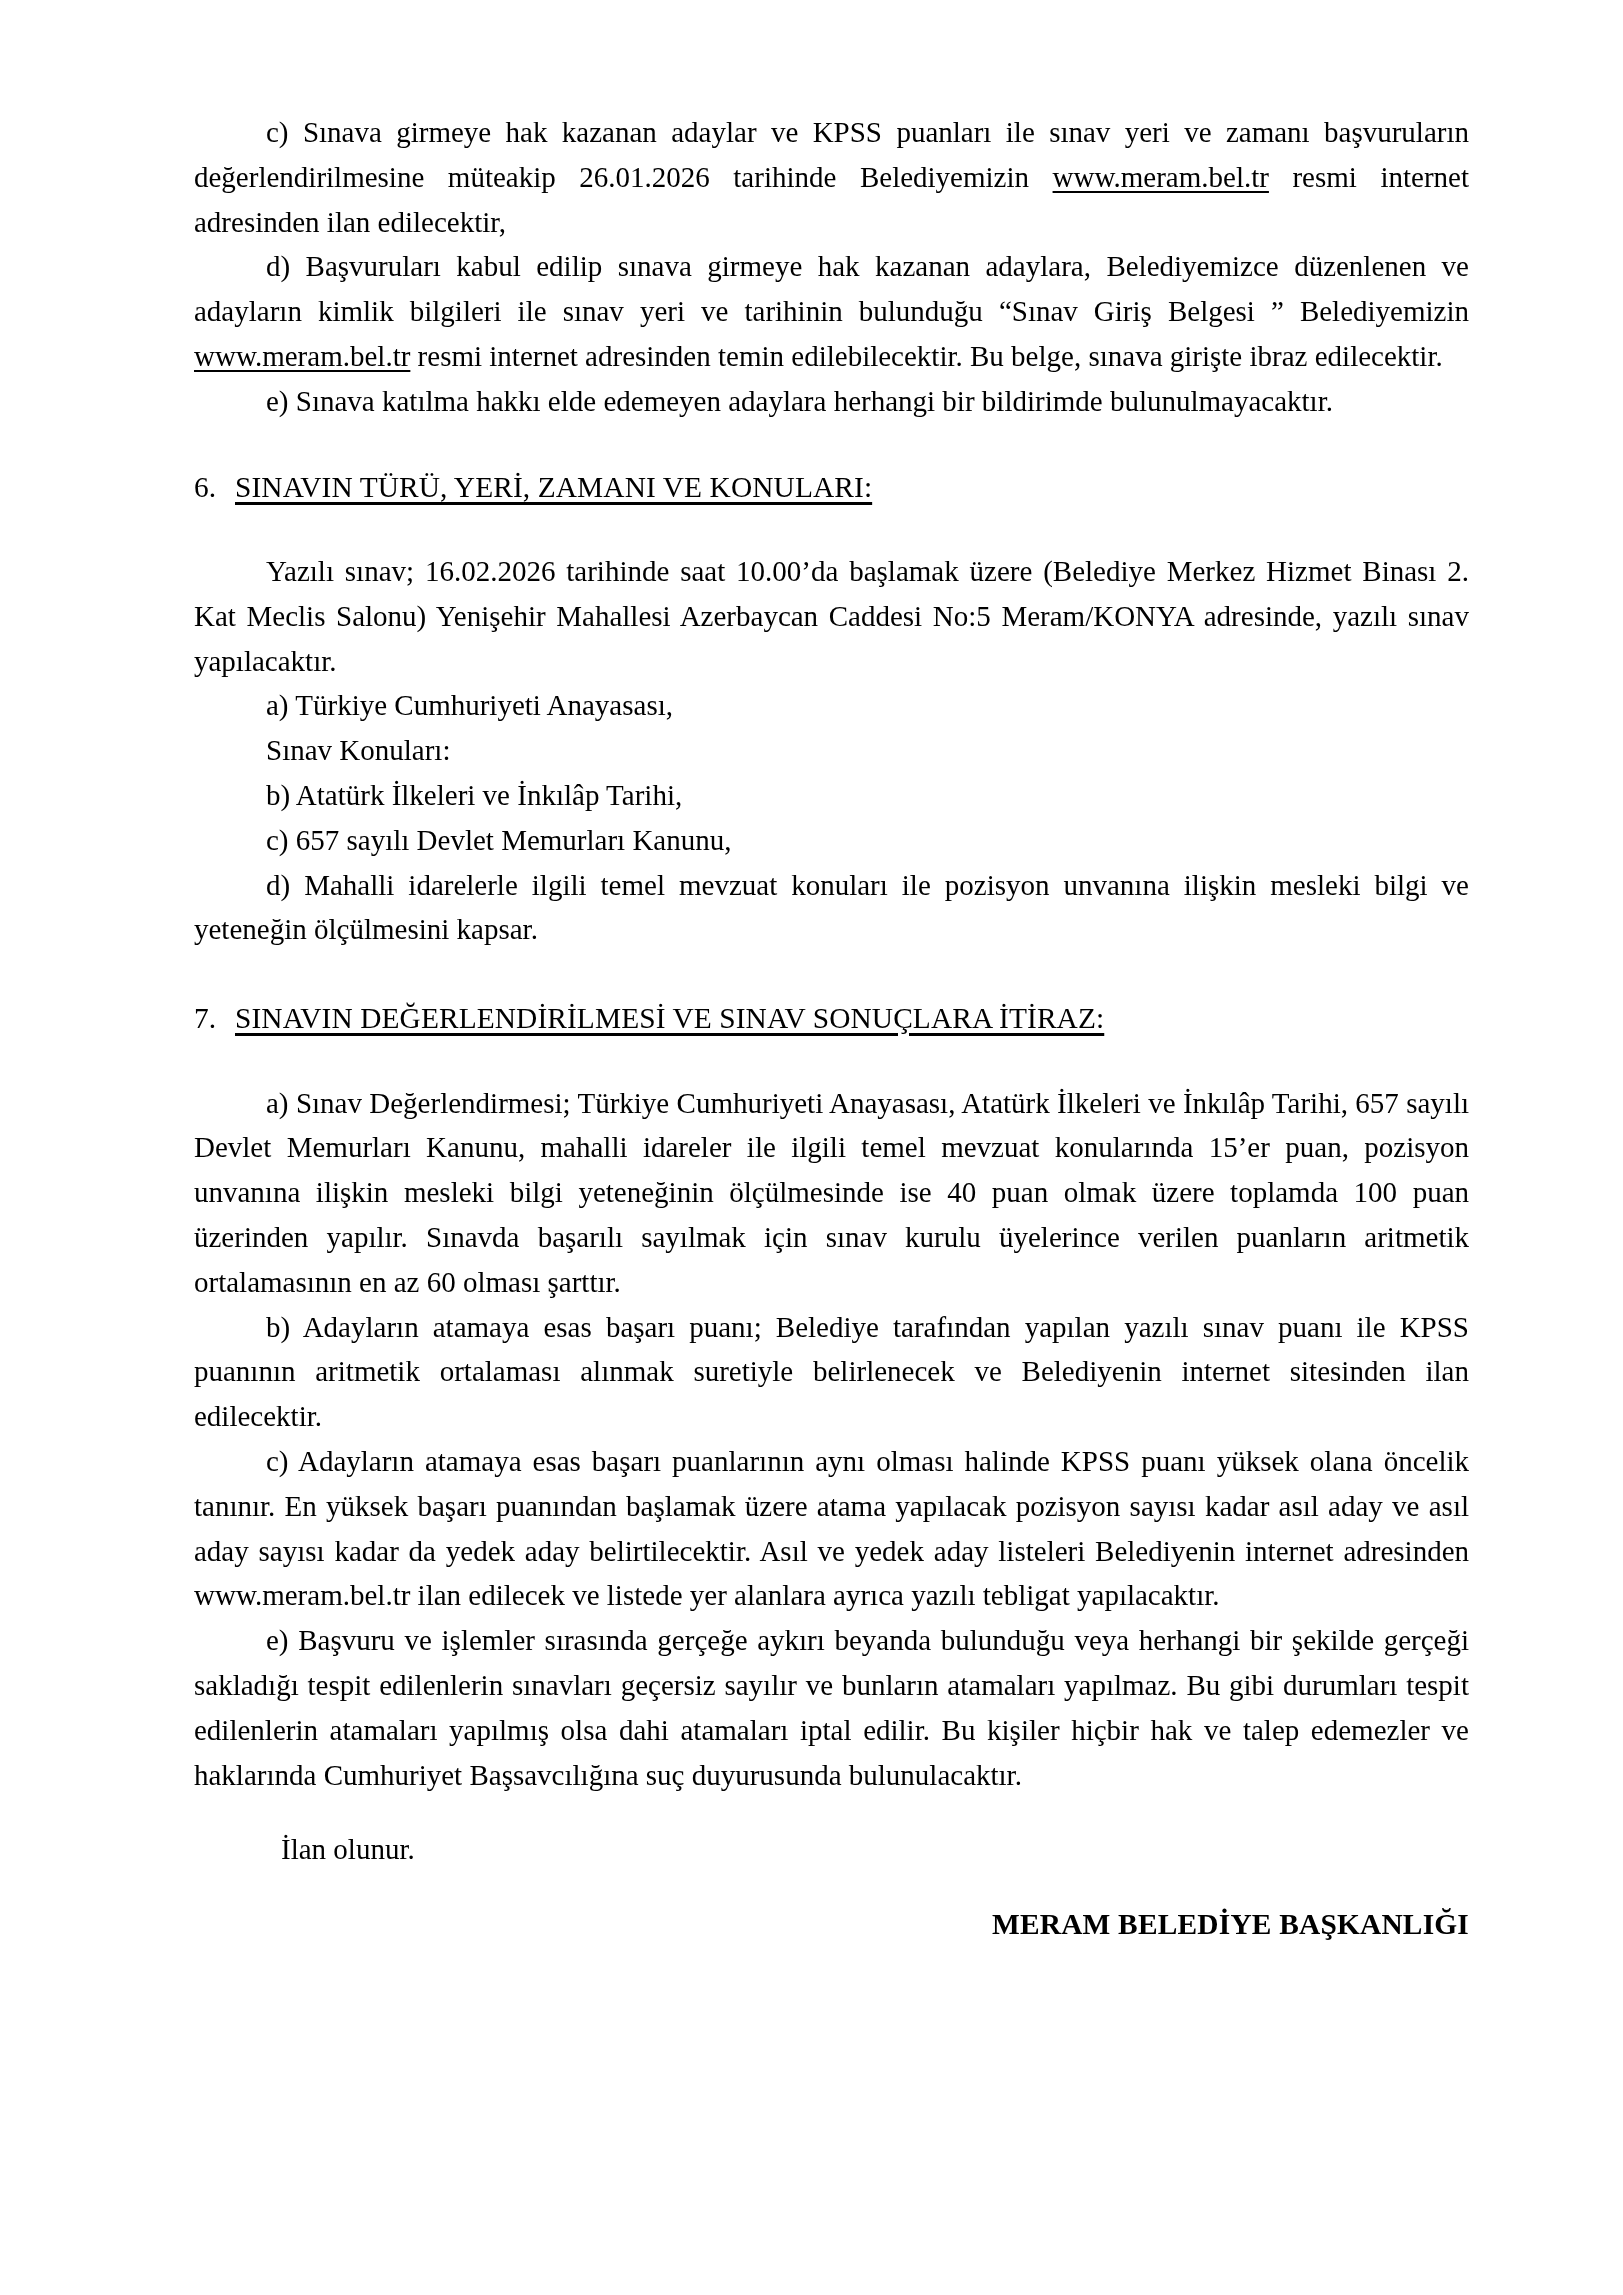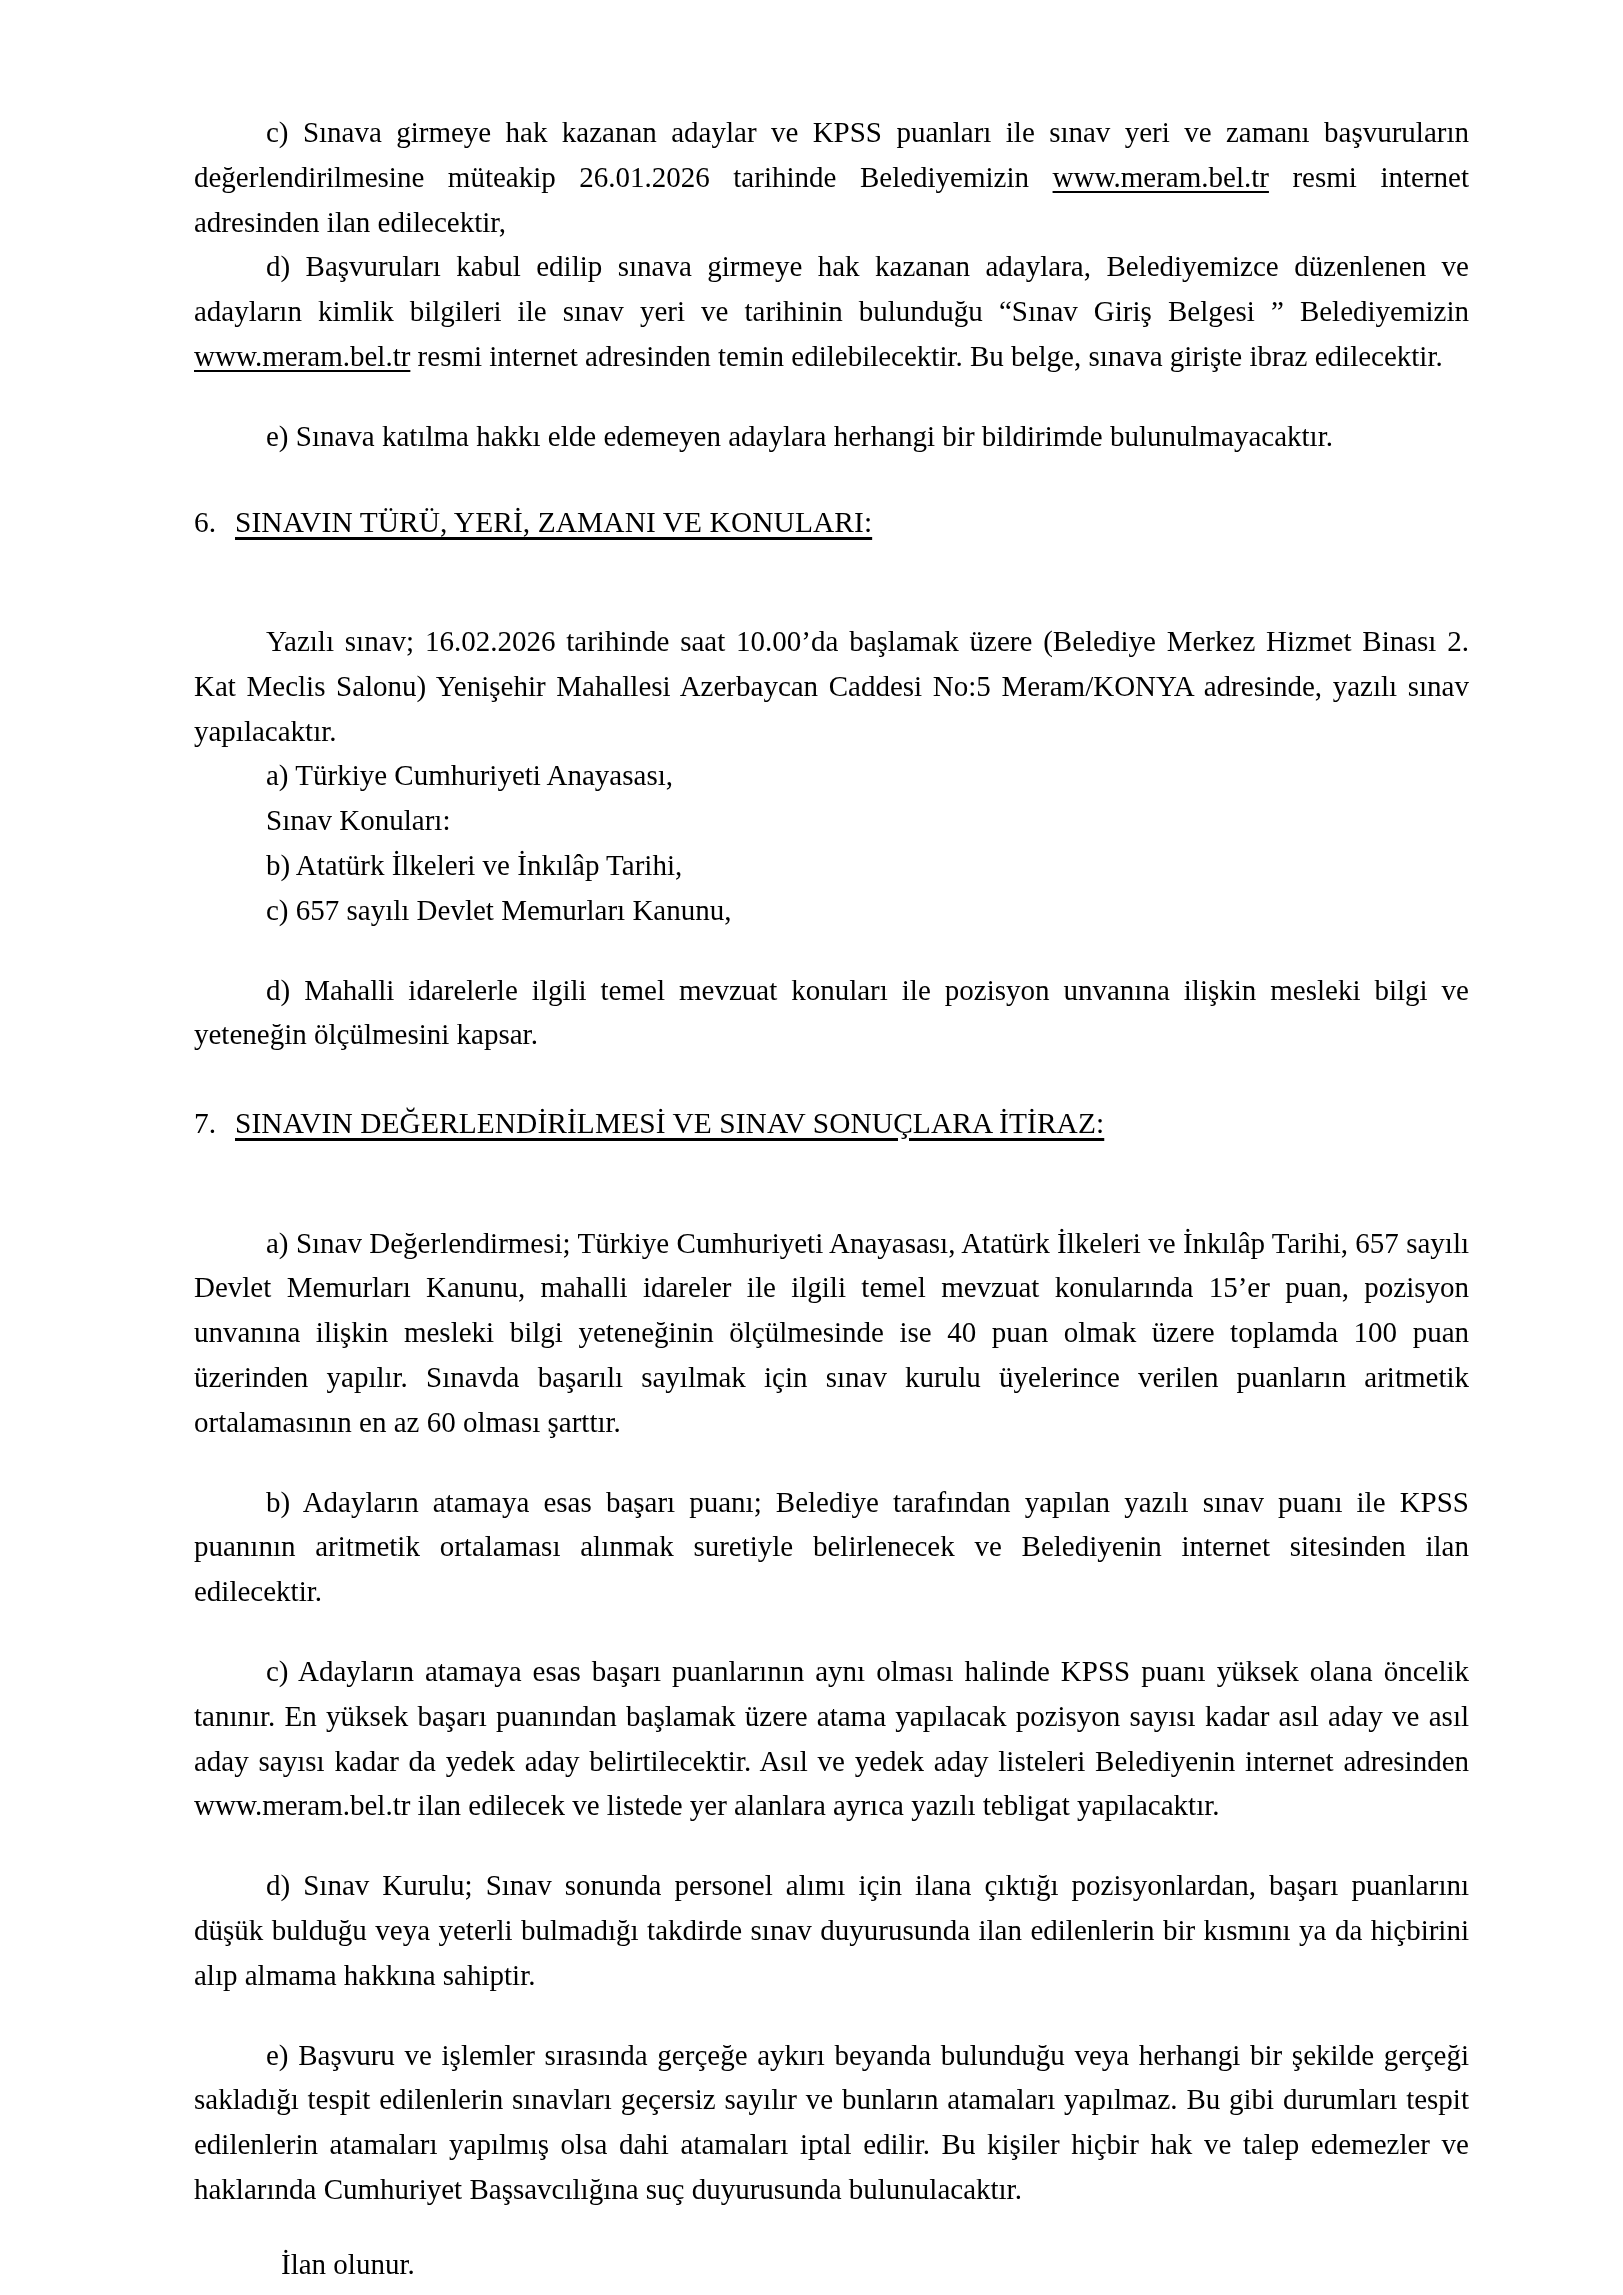--- a/index.html
+++ b/index.html
@@ -28,21 +28,20 @@
     font-size: 29px;
     line-height: 1.545;
     text-align: justify;
     text-justify: inter-word;
     text-indent: 72px;
     hyphens: none;
     word-spacing: 0px;
   }
   p.para.lastline-left {
     text-align-last: left;
-    margin-top: 35px;
   }
   .lnk {
     text-decoration: underline;
     text-underline-offset: 3.9px;
     text-decoration-thickness: 2px;
   }
   h2.heading {
     margin: 0;
     font-size: 29.4px;
     line-height: 1.545;
@@ -122,21 +121,20 @@
     <h2 class="heading"><span class="num">7.</span><span class="ttl">SINAVIN DEĞERLENDİRİLMESİ VE SINAV SONUÇLARA İTİRAZ:</span></h2>
 
     <div class="gap-md"></div>
 
     <p class="para lastline-left">a)  Sınav Değerlendirmesi; Türkiye Cumhuriyeti Anayasası, Atatürk İlkeleri ve İnkılâp Tarihi, 657 sayılı Devlet Memurları Kanunu, mahalli idareler ile ilgili temel mevzuat konularında 15’er puan, pozisyon unvanına ilişkin mesleki bilgi yeteneğinin ölçülmesinde ise 40 puan olmak üzere toplamda 100 puan üzerinden yapılır. Sınavda başarılı sayılmak için sınav kurulu üyelerince verilen puanların aritmetik ortalamasının en az 60 olması şarttır.</p>
 
     <p class="para lastline-left">b) Adayların atamaya esas başarı puanı; Belediye tarafından yapılan yazılı sınav puanı ile KPSS puanının aritmetik ortalaması alınmak suretiyle belirlenecek ve Belediyenin internet sitesinden ilan edilecektir.</p>
 
     <p class="para lastline-left">c) Adayların atamaya esas başarı puanlarının aynı olması halinde KPSS puanı yüksek olana öncelik tanınır. En yüksek başarı puanından başlamak üzere atama yapılacak pozisyon sayısı kadar asıl aday ve asıl aday sayısı kadar da yedek aday belirtilecektir. Asıl ve yedek aday listeleri Belediyenin internet adresinden www.meram.bel.tr ilan edilecek ve listede yer alanlara ayrıca yazılı tebligat yapılacaktır.</p>
 
-    <p class="para lastline-left">d)  Sınav Kurulu; Sınav sonunda personel alımı için ilana çıktığı pozisyonlardan, başarı puanlarını düşük bulduğu veya yeterli bulmadığı takdirde sınav duyurusunda ilan edilenlerin bir kısmını ya da hiçbirini alıp almama hakkına sahiptir.</p>
 
     <p class="para lastline-left">e) Başvuru ve işlemler sırasında gerçeğe aykırı beyanda bulunduğu veya herhangi bir şekilde gerçeği sakladığı tespit edilenlerin sınavları geçersiz sayılır ve bunların atamaları yapılmaz. Bu gibi durumları tespit edilenlerin atamaları yapılmış olsa dahi atamaları iptal edilir. Bu kişiler hiçbir hak ve talep edemezler ve haklarında Cumhuriyet Başsavcılığına suç duyurusunda bulunulacaktır.</p>
 
 
     <div class="gap-sm"></div>
 
     <p class="ilan">İlan olunur.</p>
 
     <div class="gap-sm"></div>
 

